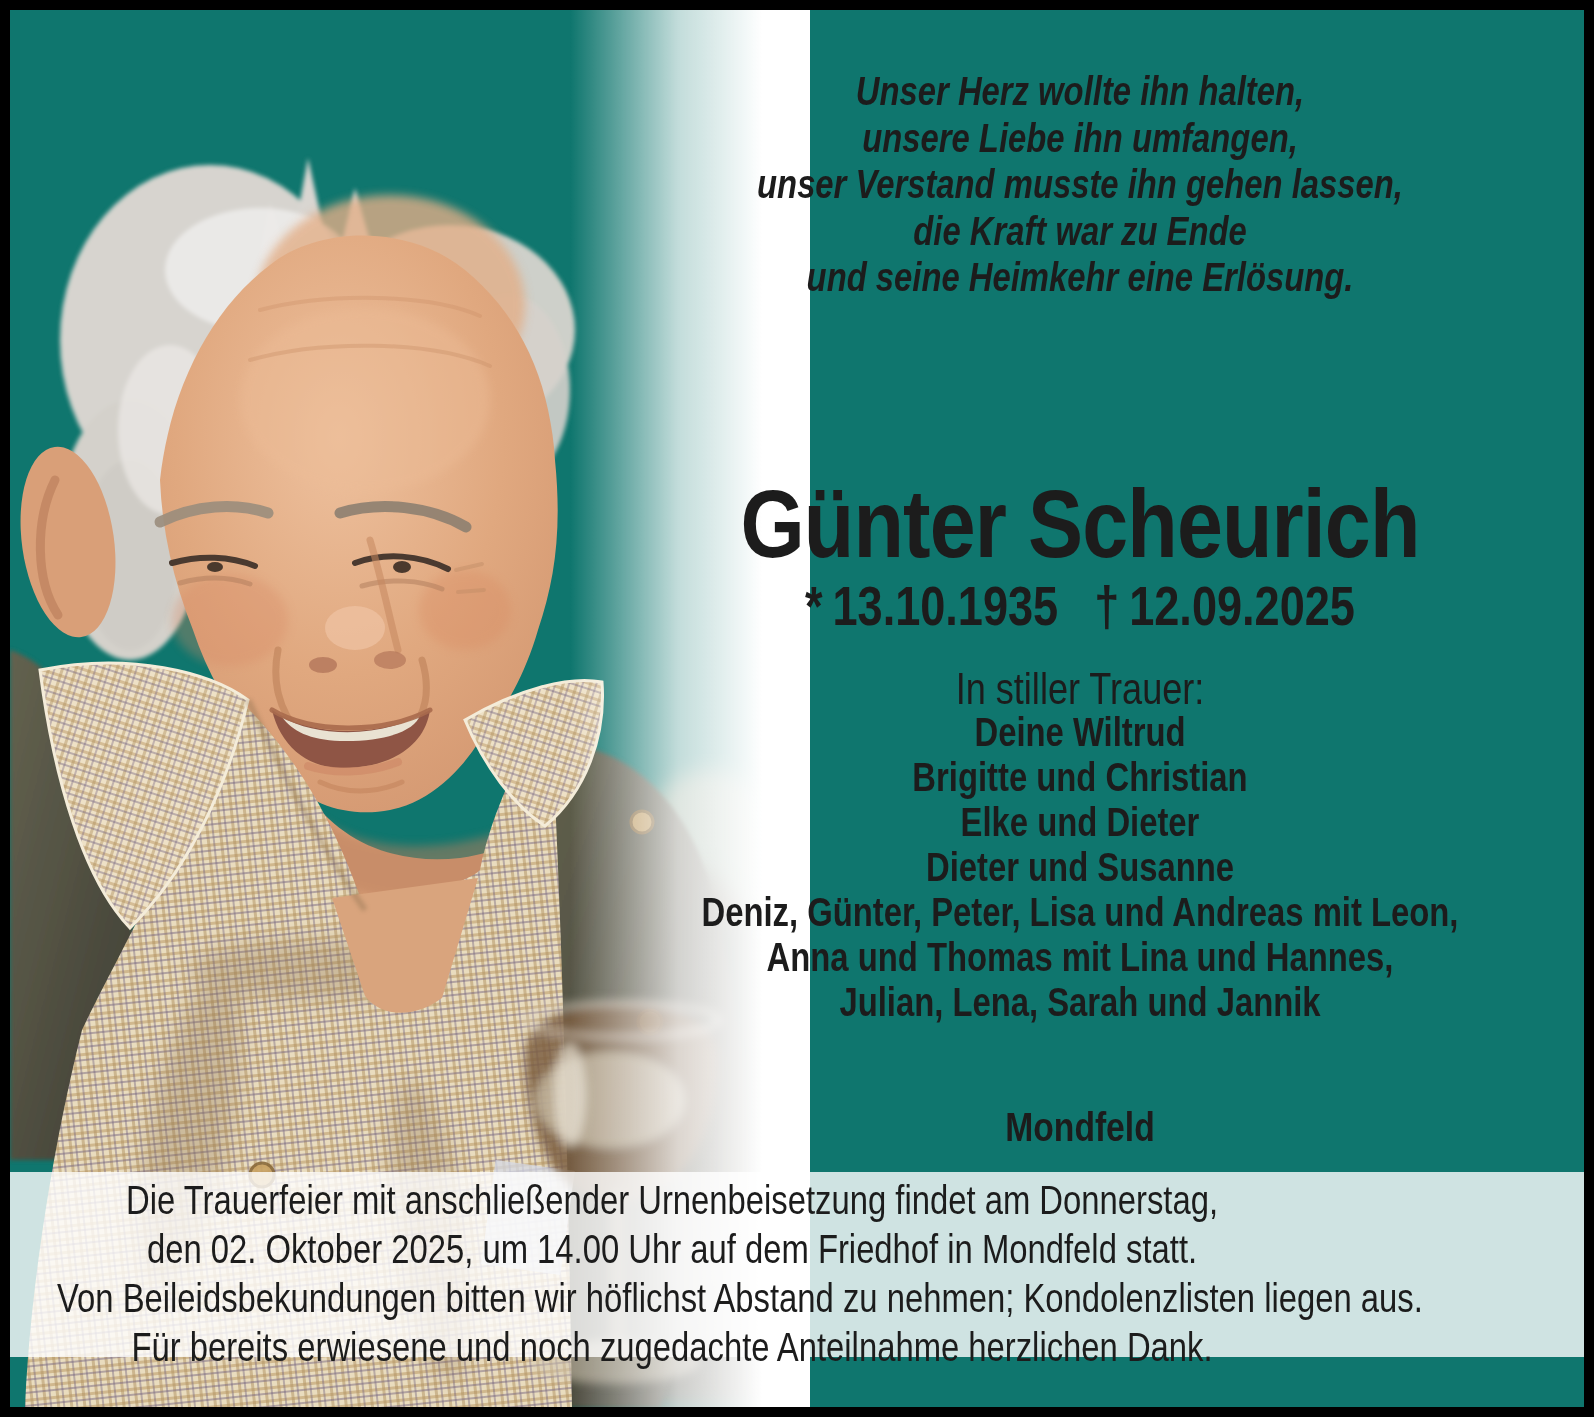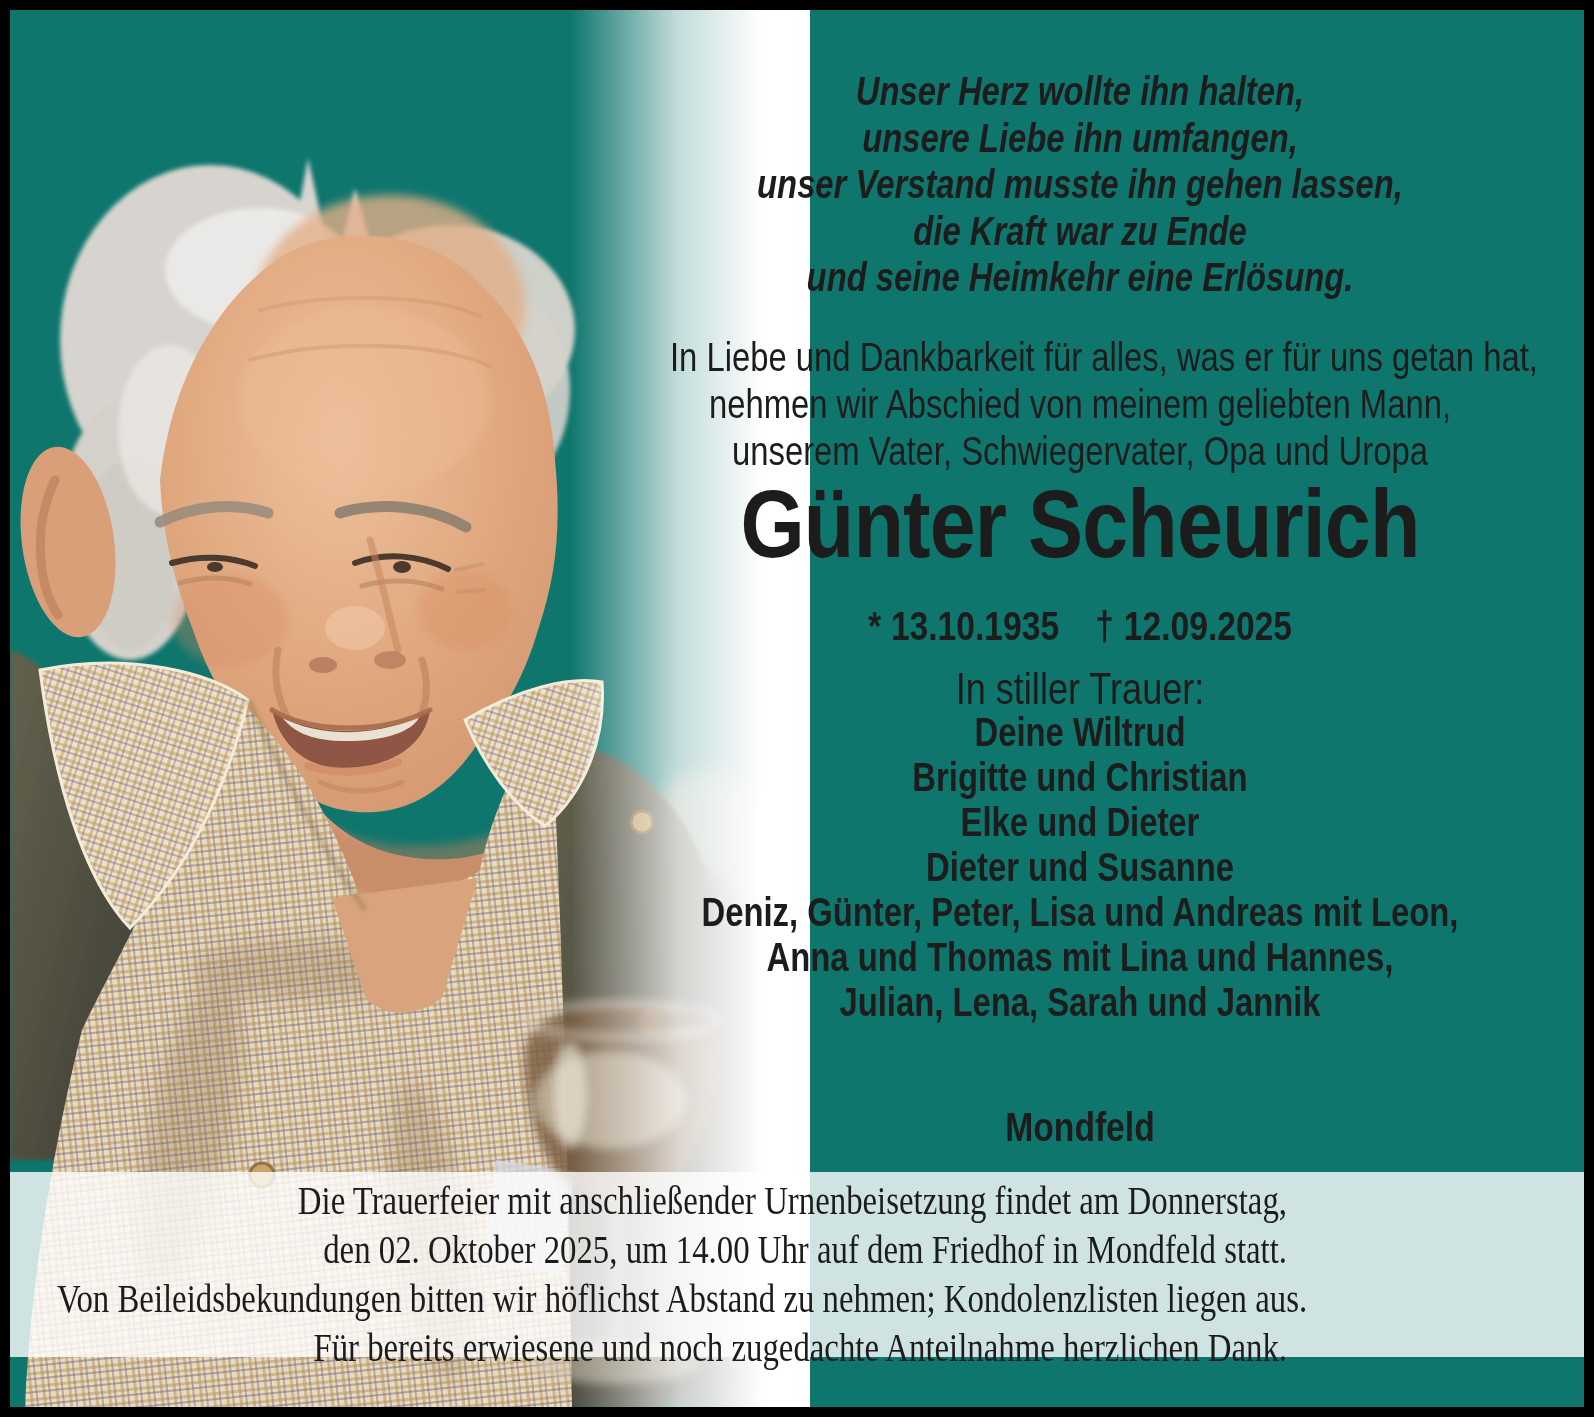--- a/index.html
+++ b/index.html
@@ -16,34 +16,34 @@
   }
   svg.portrait { position:absolute; left:0; top:0; z-index:1; }
 
   .blk { position:absolute; left:570px; width:1000px; text-align:center; z-index:2; }
   .ln  { display:block; white-space:nowrap; transform:scaleX(0.82); transform-origin:50% 0; }
 
   .poem     { top:58px;  font-size:40px; line-height:46.5px; font-style:italic; font-weight:600; }
   .intro    { top:324px; font-size:40px; line-height:47px; font-weight:400; }
   .name-blk { top:462px; font-size:96px; line-height:104px; font-weight:800; letter-spacing:-1px; }
   .name-blk .ln { transform:scaleX(0.86); }
-  .dates    { top:592px; font-size:41px; line-height:48px; font-weight:700; }
+  .dates    { top:572px; font-size:55px; line-height:48px; font-weight:700; }
   .dates .ds  { margin-left:12px; }
   .dates .gap { margin-left:44px; }
   .heading-blk { top:656px; font-size:44px; line-height:46px; font-weight:400; }
   .mourners  { top:700px; font-size:40px; line-height:45px; font-weight:700; }
   .place-blk { top:1094px; font-size:41px; line-height:46px; font-weight:700; }
 
   .info-band {
     position:absolute; left:0; right:0; top:1162px; height:185px;
     background:rgba(255,255,255,0.80); z-index:2;
   }
   .funeral {
     position:absolute; left:47px; top:1166px; width:1500px;
-    font-size:40px; line-height:49px; text-align:right; z-index:3;font-family:Liberation Serif, serif;
+    font-size:40px; line-height:49px; text-align:center; z-index:3;
   }
   .funeral .ln { transform-origin:0 0; }
 </style>
 </head>
 <body>
 
 <div class="page">
 
   <svg class="portrait" width="800" height="1397" viewBox="0 0 800 1397">
     <defs>
@@ -205,25 +205,20 @@
   <div class="info-band"></div>
 
   <div class="blk poem">
     <div class="ln">Unser Herz wollte ihn halten,</div>
     <div class="ln">unsere Liebe ihn umfangen,</div>
     <div class="ln">unser Verstand musste ihn gehen lassen,</div>
     <div class="ln">die Kraft war zu Ende</div>
     <div class="ln">und seine Heimkehr eine Erlösung.</div>
   </div>
 
-  <div class="blk intro">
-    <div class="ln">In Liebe und Dankbarkeit für alles, was er für uns getan hat,</div>
-    <div class="ln">nehmen wir Abschied von meinem geliebten Mann,</div>
-    <div class="ln">unserem Vater, Schwiegervater, Opa und Uropa</div>
-  </div>
 
   <div class="blk name-blk">
     <div class="ln">Günter Scheurich</div>
   </div>
 
   <div class="blk dates">
     <div class="ln">
       <span>*</span><span class="ds">13.10.1935</span><span class="gap">†</span><span class="ds">12.09.2025</span>
     </div>
   </div>

